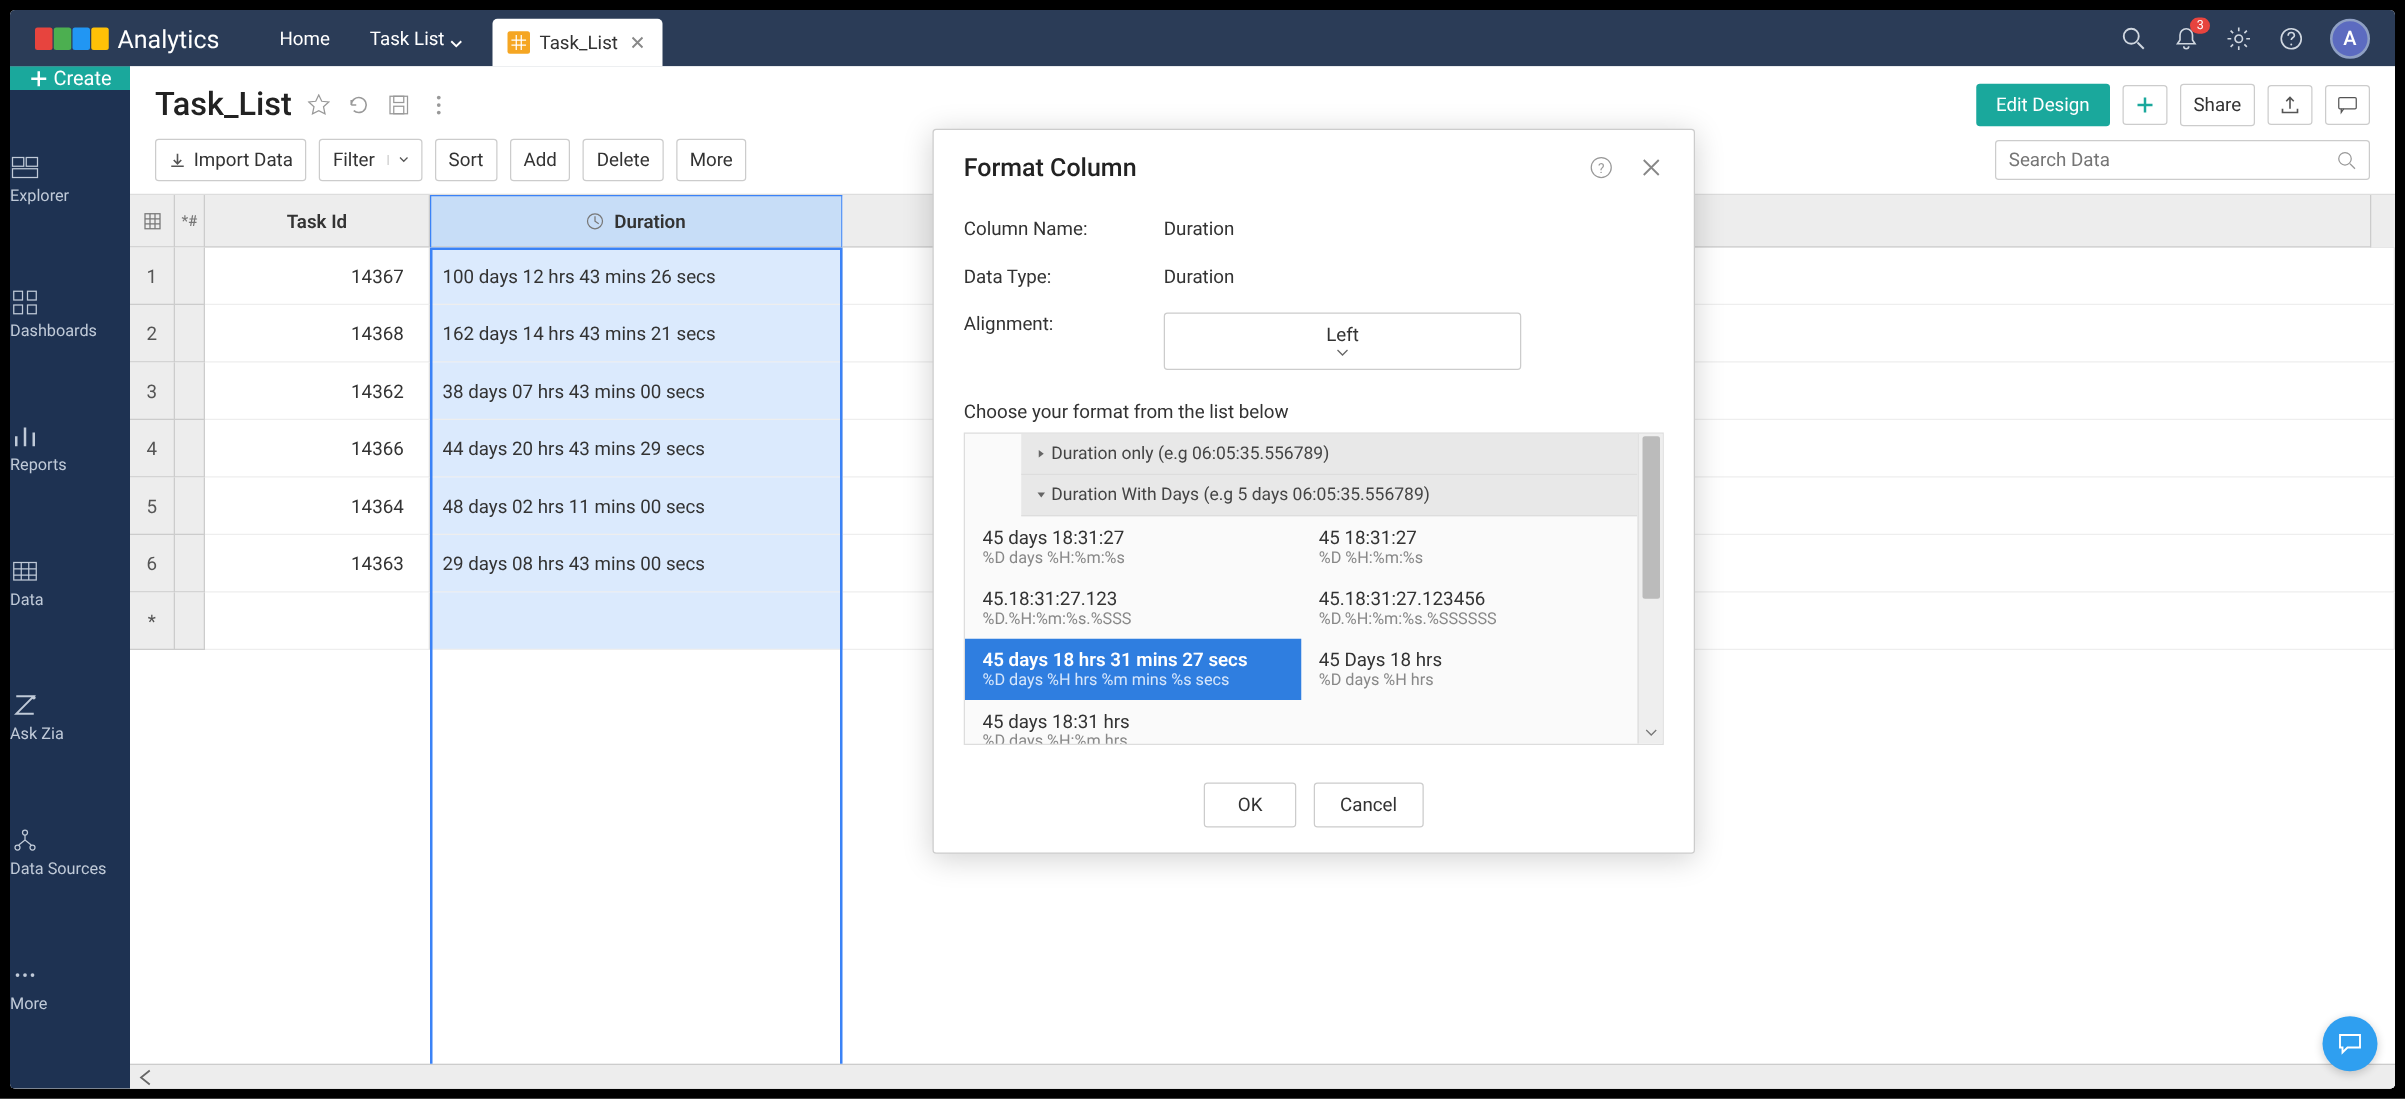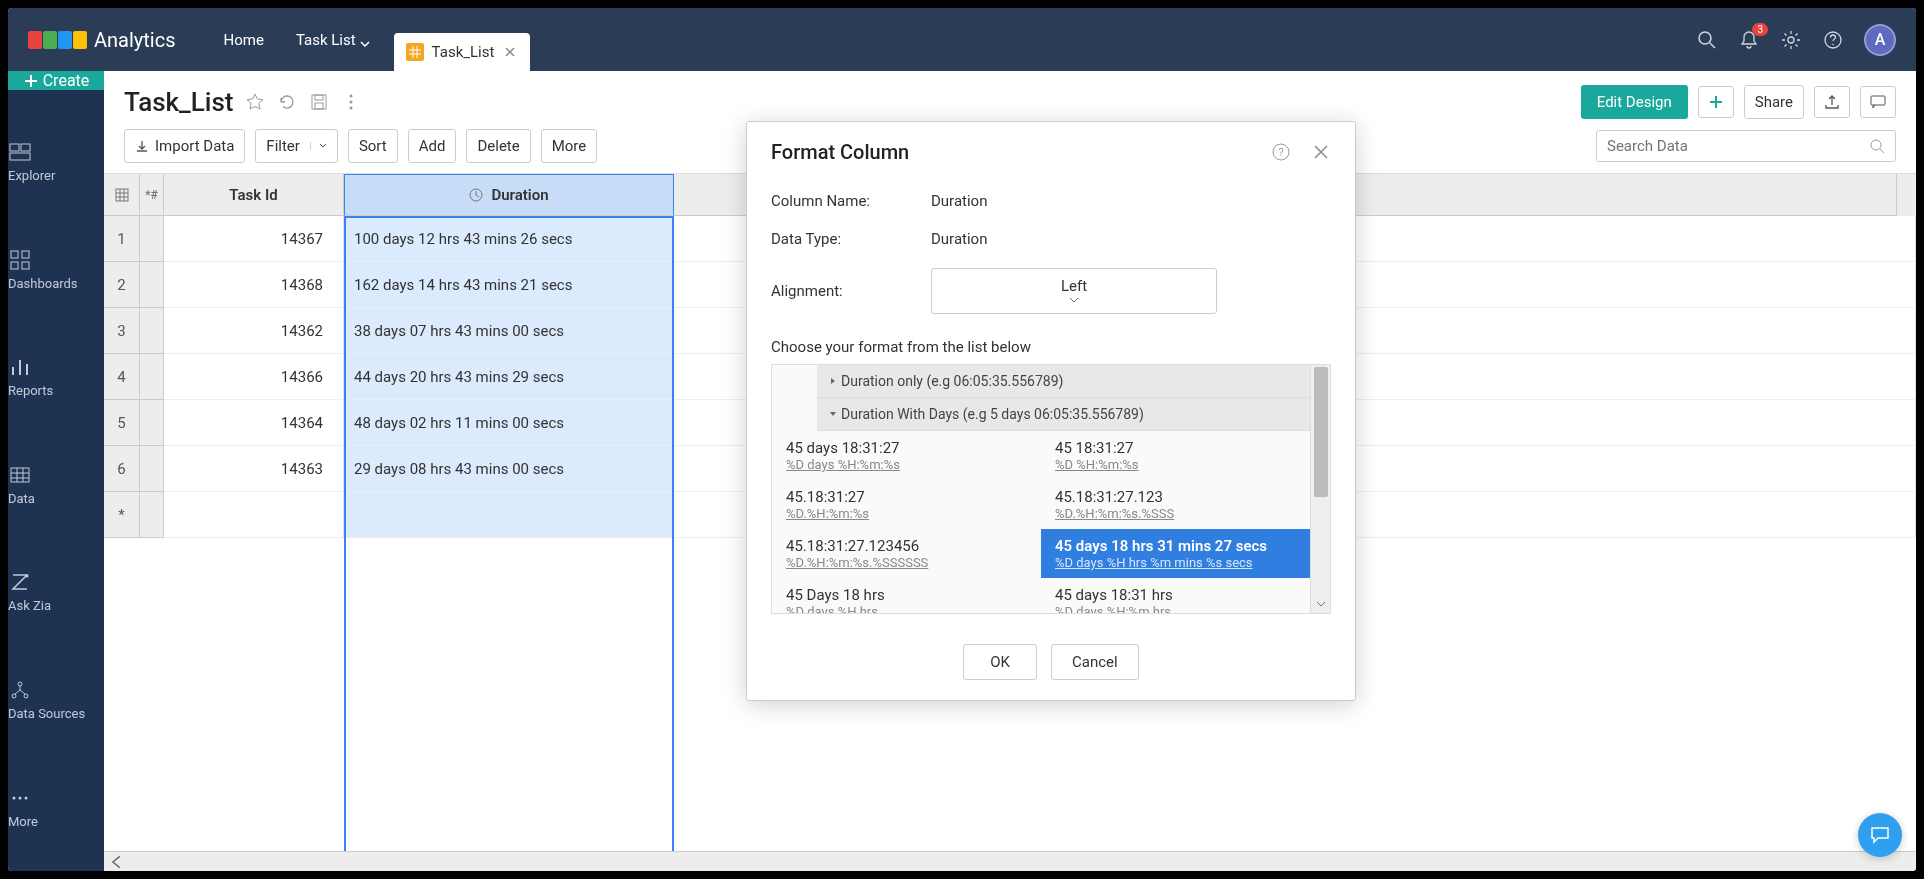--- a/index.html
+++ b/index.html
@@ -1,20 +1,20 @@
 <!DOCTYPE html>
 <html><head>
 <meta charset="utf-8">
 <style>
 * { box-sizing: border-box; margin: 0; padding: 0; font-family: -apple-system, BlinkMacSystemFont, "Segoe UI", Roboto, sans-serif; }
 body { background: #000; width: 1924px; height: 879px; overflow: hidden; position: relative; }
 .app-frame { position: absolute; top: 8px; left: 8px; right: 8px; bottom: 8px; background: #fff; border-radius: 4px; overflow: hidden; display: flex; flex-direction: column; }
 
 
-.topbar { background: #2b3c57; height: 63px; display: flex; align-items: center; color: #fff; padding: 0 0 0 20px; }
+.topbar { background: #2b3c57; height: 45px; display: flex; align-items: center; color: #fff; padding: 0 0 0 20px; }
 .logo { display: flex; align-items: center; gap: 6px; margin-right: 32px; }
 .logo-z { display: inline-flex; }
 .logo-z span { display:inline-block; width:14px; height:18px; margin-right:1px; border-radius:2px; }
 .logo-z .z1 { background:#e7443e; } .logo-z .z2 { background:#4caf50; } .logo-z .z3 { background:#2196f3; } .logo-z .z4 { background:#ffc107; }
 .logo-text { font-size: 20px; font-weight: 400; color:#fff; }
 .nav-item { color:#fff; padding: 0 16px; font-size: 15px; cursor:pointer; display:flex; align-items:flex-end; gap:4px; }
 .tab-bar { display:flex; align-items:flex-end; height:100%; margin-left:8px; }
 .tab { background:#fff; color:#333; height:38px; display:flex; align-items:center; padding: 0 12px; border-radius: 4px 4px 0 0; gap:8px; font-size:15px; }
 .tab-icon { width:18px; height:18px; background:#f5a623; border-radius:2px; display:flex; align-items:center; justify-content:center; }
 .tab-close { color:#888; cursor:pointer; padding:0 2px; }
@@ -68,32 +68,32 @@
 
 .right-scroll-gutter { position:absolute; top:0; right:0; width:20px; background:#ededed; border-left:1px solid #ccc; height:42px; }
 
 
 .modal { position:absolute; top:50px; left:642px; width:610px; background:#fff; border:1px solid #ccc; box-shadow:0 4px 24px rgba(0,0,0,0.18); border-radius:3px; z-index:100; }
 .modal-head { display:flex; align-items:center; padding:18px 24px 8px 24px; }
 .modal-title { font-size:20px; font-weight:500; color:#222; }
 .modal-head-icons { margin-left:auto; display:flex; gap:20px; color:#888; }
 .modal-head-icons span { cursor:pointer; width:20px; height:20px; display:flex; justify-content:center; align-items:center; }
 .modal-body { padding: 10px 24px 14px 24px; }
-.form-row { display:flex; align-items:center; padding:10px 0; font-size:15px; color:#333; }
+.form-row { display:flex; padding:10px 0; font-size:15px; color:#333; }
 .form-label { width:160px; }
 .form-value { flex:1; }
 .select { border:1px solid #ccc; border-radius:3px; padding:8px 12px; width:286px; display:flex; justify-content:space-between; align-items:center; cursor:pointer;flex-direction:column; }
 .choose-label { font-size:15px; color:#333; margin:14px 0 8px 0; }
 .format-panel { border:1px solid #ddd; background:#fafafa; height:250px; overflow:hidden; position:relative; display:flex; }
 .format-scroll { flex:1; overflow:hidden; }
 .fp-sec { background:#e8e8e8; padding:8px 12px; font-size:14px; color:#444; display:flex; align-items:center; gap:4px; border-bottom:1px solid #ddd; cursor:pointer;margin-left:45px; }
 .fp-grid { display:grid; grid-template-columns:1fr 1fr; }
 .fp-cell { padding:8px 14px; cursor:pointer; }
 .fp-cell .sample { font-size:15px; color:#333; }
-.fp-cell .pattern { font-size:13px; color:#888;text-decoration:underline; }
+.fp-cell .pattern { font-size:13px; color:#888; }
 .fp-cell.selected { background:#2f7ee0; }
 .fp-cell.selected .sample { color:#fff; font-weight:600; }
 .fp-cell.selected .pattern { color:#d6e6fb; }
 .fp-scrollbar { width:20px; background:#eee; border-left:1px solid #ddd; position:relative; }
 .fp-thumb { position:absolute; left:3px; width:14px; background:#bbb; border-radius:2px; }
 .modal-footer { display:flex; justify-content:center; gap:14px; padding:16px 0 20px 0; }
 
 
 .chat-fab { position:absolute; right:14px; bottom:14px; width:44px; height:44px; border-radius:50%; background:#2f9ff0; color:#fff; display:flex; align-items:center; justify-content:center; cursor:pointer; box-shadow:0 2px 8px rgba(0,0,0,0.2); }
 
@@ -478,24 +478,20 @@
               <div class="fp-grid" id="format-options">
                   <div class="fp-cell">
                     <div class="sample">45 days 18:31:27</div>
                     <div class="pattern">%D days %H:%m:%s</div>
                   </div>
                   <div class="fp-cell">
                     <div class="sample">45 18:31:27</div>
                     <div class="pattern">%D %H:%m:%s</div>
                   </div>
                   <div class="fp-cell">
-                    <div class="sample">45.18:31:27</div>
-                    <div class="pattern">%D.%H:%m:%s</div>
-                  </div>
-                  <div class="fp-cell">
                     <div class="sample">45.18:31:27.123</div>
                     <div class="pattern">%D.%H:%m:%s.%SSS</div>
                   </div>
                   <div class="fp-cell">
                     <div class="sample">45.18:31:27.123456</div>
                     <div class="pattern">%D.%H:%m:%s.%SSSSSS</div>
                   </div>
                   <div class="fp-cell selected">
                     <div class="sample">45 days 18 hrs 31 mins 27 secs</div>
                     <div class="pattern">%D days %H hrs %m mins %s secs</div>

